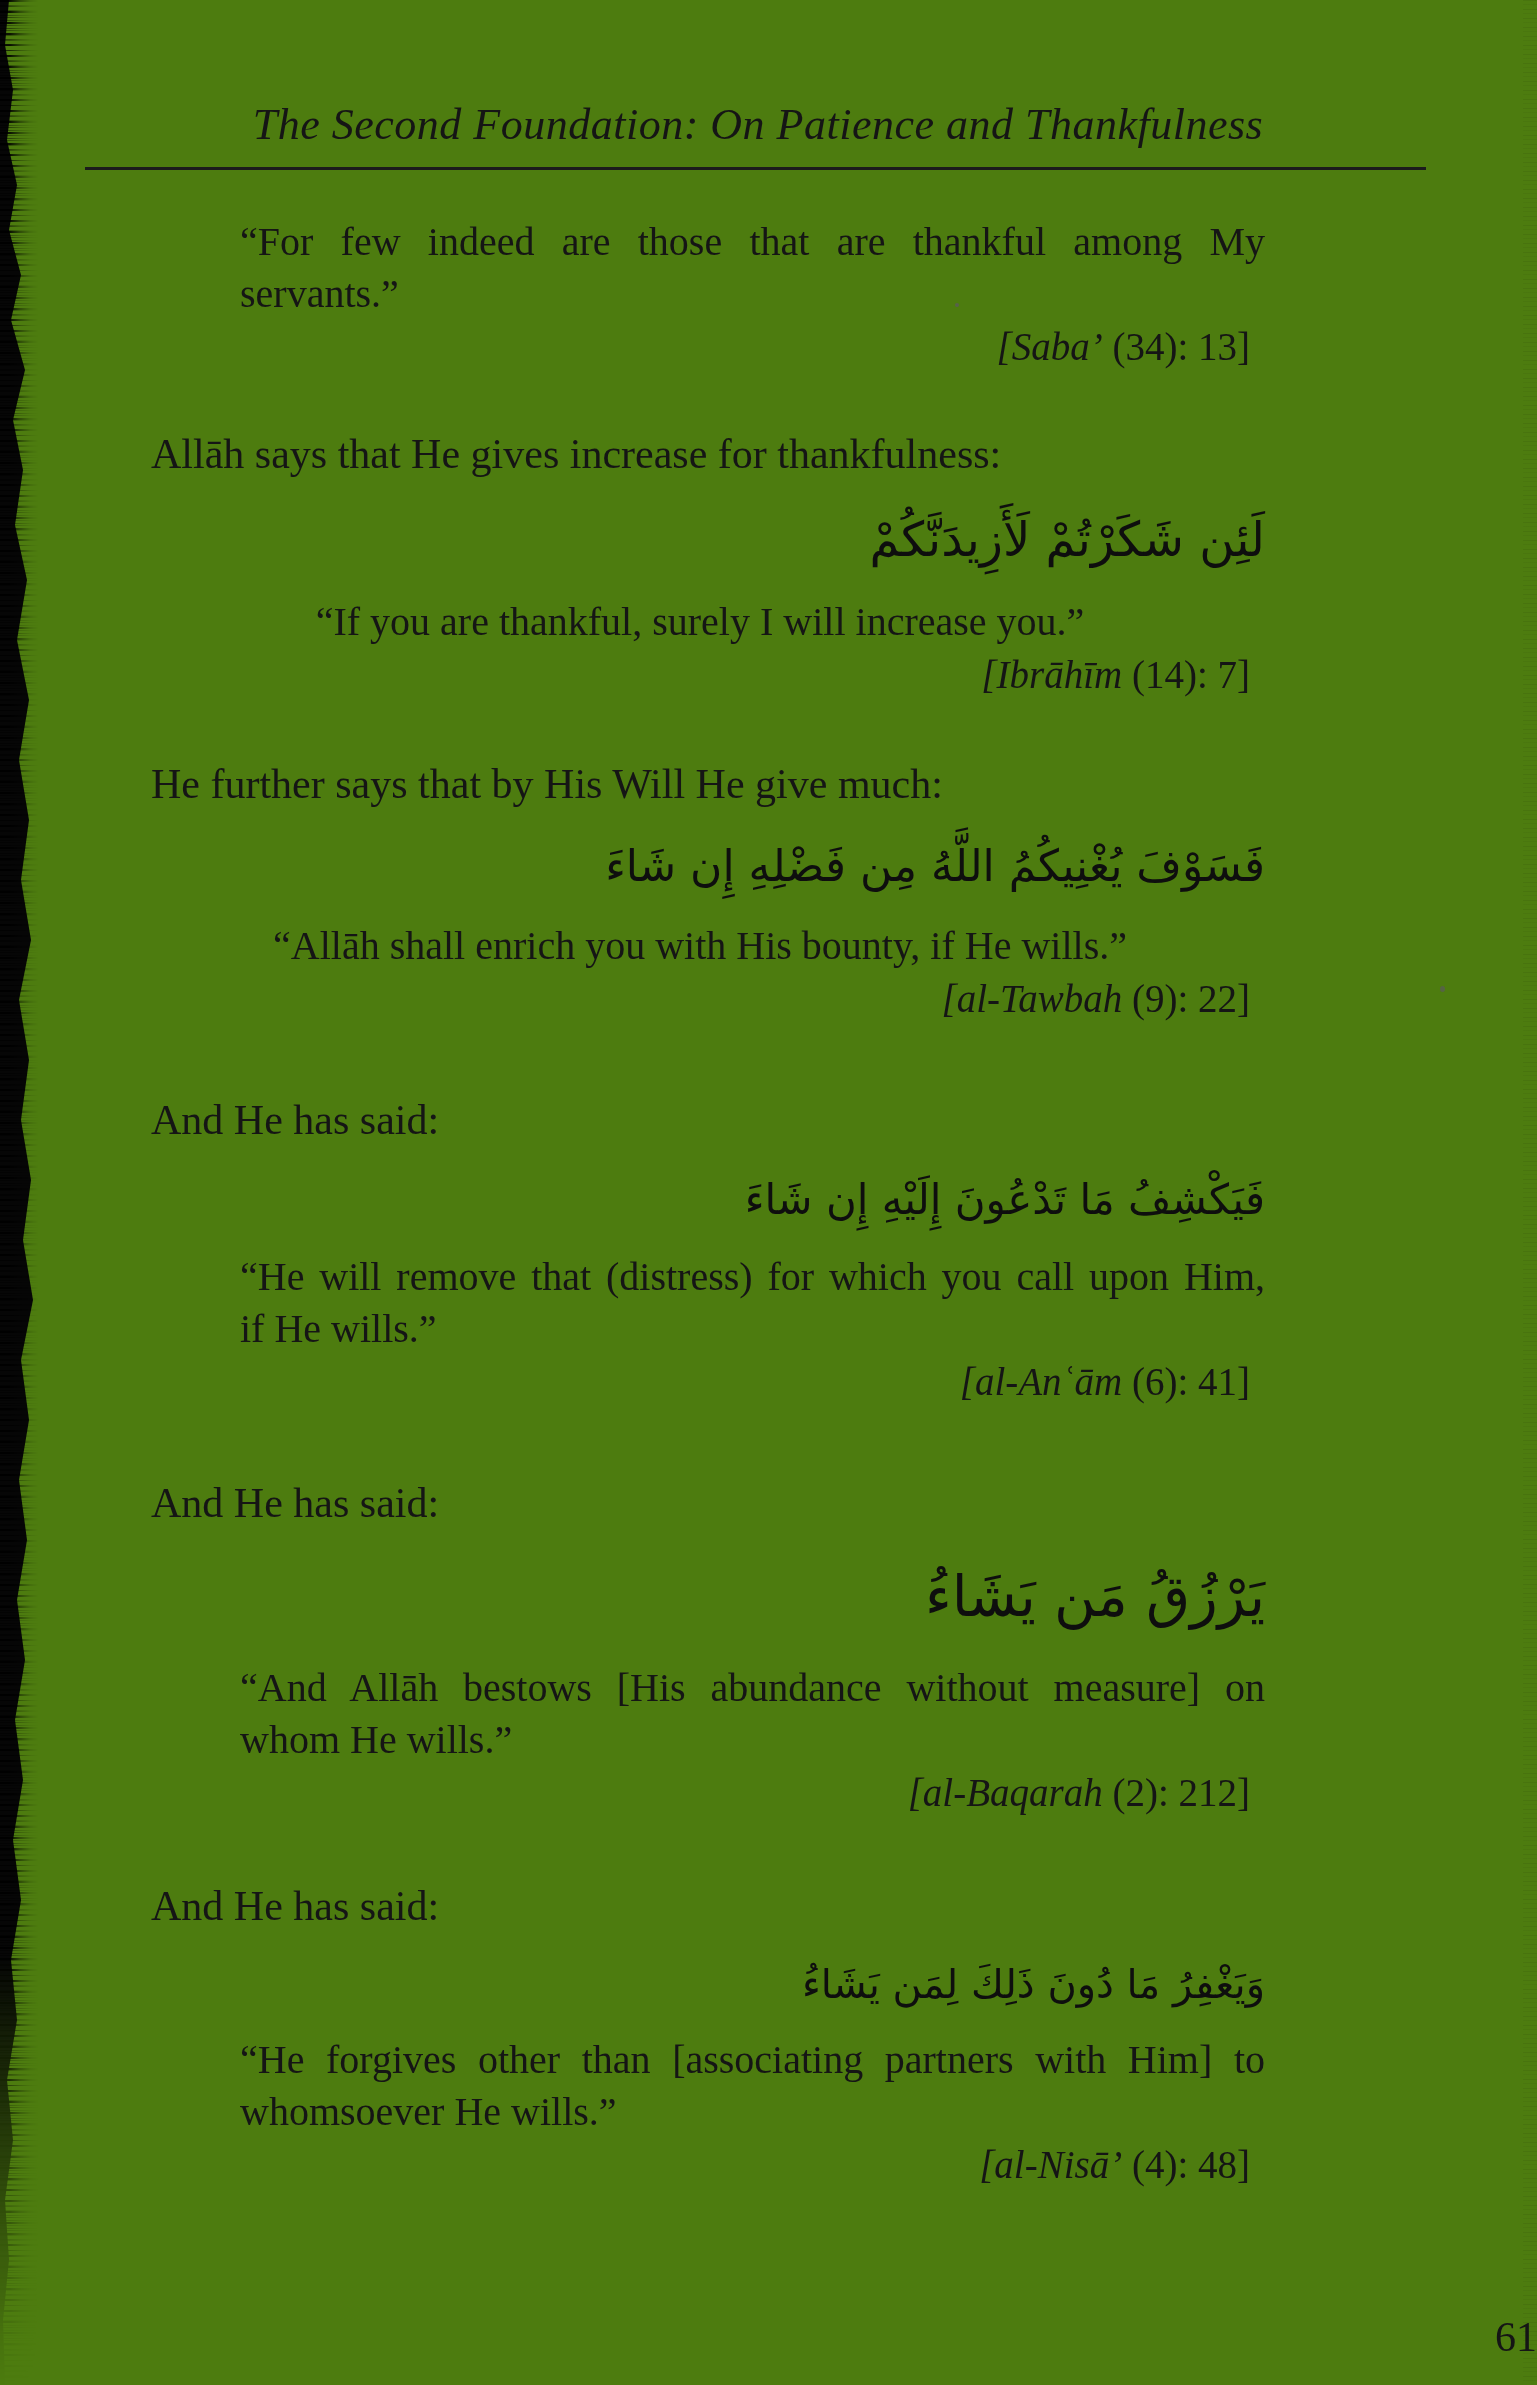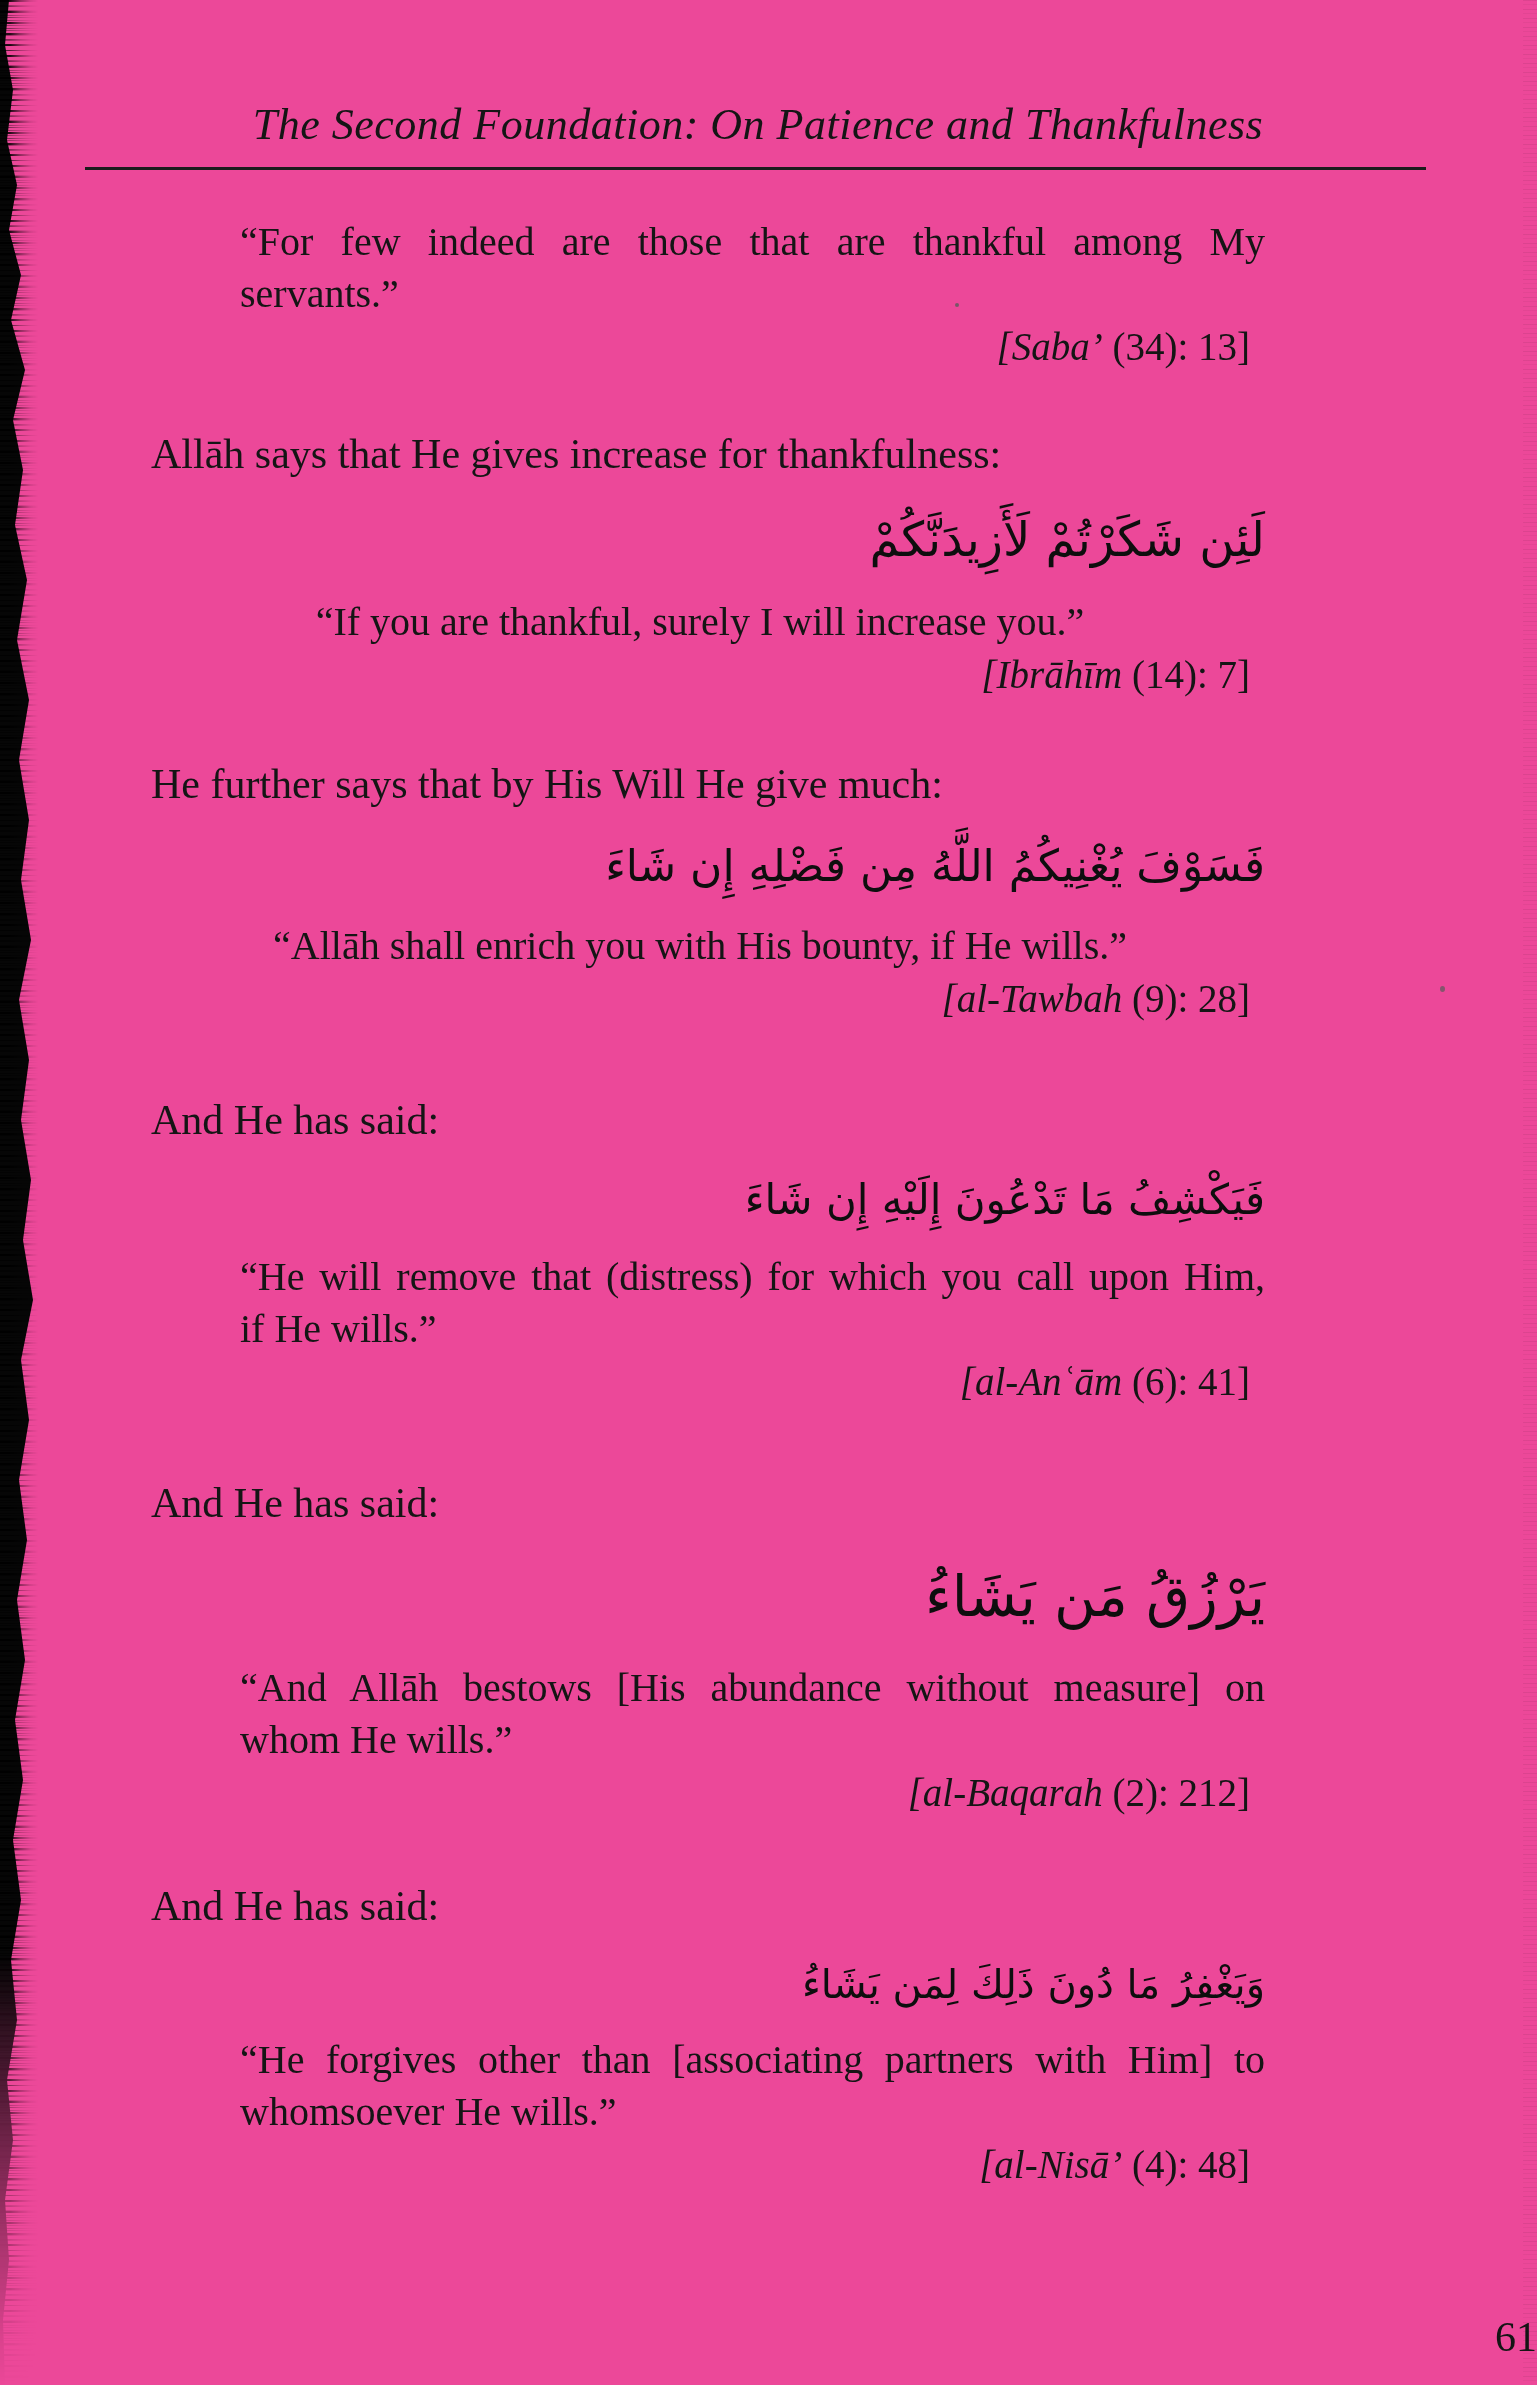--- a/index.html
+++ b/index.html
@@ -5,21 +5,21 @@
   html, body { margin: 0; padding: 0; }
   body {
     width: 1537px; height: 2385px;
     background: #ffffff;
     font-family: "Liberation Serif", serif;
     color: #151515;
   }
   .page {
     position: relative;
     width: 1537px; height: 2385px;
-    background: #ec4899;
+    background: #4d7c0f;
     overflow: hidden;
   }
 
   
   .gutter-wrap {
     position: absolute; left: 0; top: 0; width: 44px; height: 2385px;
     -webkit-mask-image: linear-gradient(to bottom, #000 0%, #000 82%, rgba(0,0,0,.35) 93%, rgba(0,0,0,.08) 98%, transparent 100%);
     mask-image: linear-gradient(to bottom, #000 0%, #000 82%, rgba(0,0,0,.35) 93%, rgba(0,0,0,.08) 98%, transparent 100%);
   }
   .gutter {
@@ -138,21 +138,21 @@
       </div>
       <p class="citation"><span class="cite-name">[Ibrāhīm</span> <span class="cite-ref">(14): 7]</span></p>
     </section>
 
     <section class="sec s3">
       <p class="intro">He further says that by His Will He give much:</p>
       <p class="arabic ar-2" dir="rtl">فَسَوْفَ يُغْنِيكُمُ اللَّهُ مِن فَضْلِهِ إِن شَاءَ</p>
       <div class="quote single after-arabic">
         <div class="qline last">“Allāh shall enrich you with His bounty, if He wills.”</div>
       </div>
-      <p class="citation"><span class="cite-name">[al-Tawbah</span> <span class="cite-ref">(9): 28]</span></p>
+      <p class="citation"><span class="cite-name">[al-Tawbah</span> <span class="cite-ref">(9): 22]</span></p>
     </section>
 
     <section class="sec s4">
       <p class="intro">And He has said:</p>
       <p class="arabic ar-3" dir="rtl">فَيَكْشِفُ مَا تَدْعُونَ إِلَيْهِ إِن شَاءَ</p>
       <div class="quote after-arabic">
         <div class="qline">“He will remove that (distress) for which you call upon Him,</div>
         <div class="qline last">if He wills.”</div>
       </div>
       <p class="citation"><span class="cite-name">[al-Anʿām</span> <span class="cite-ref">(6): 41]</span></p>

